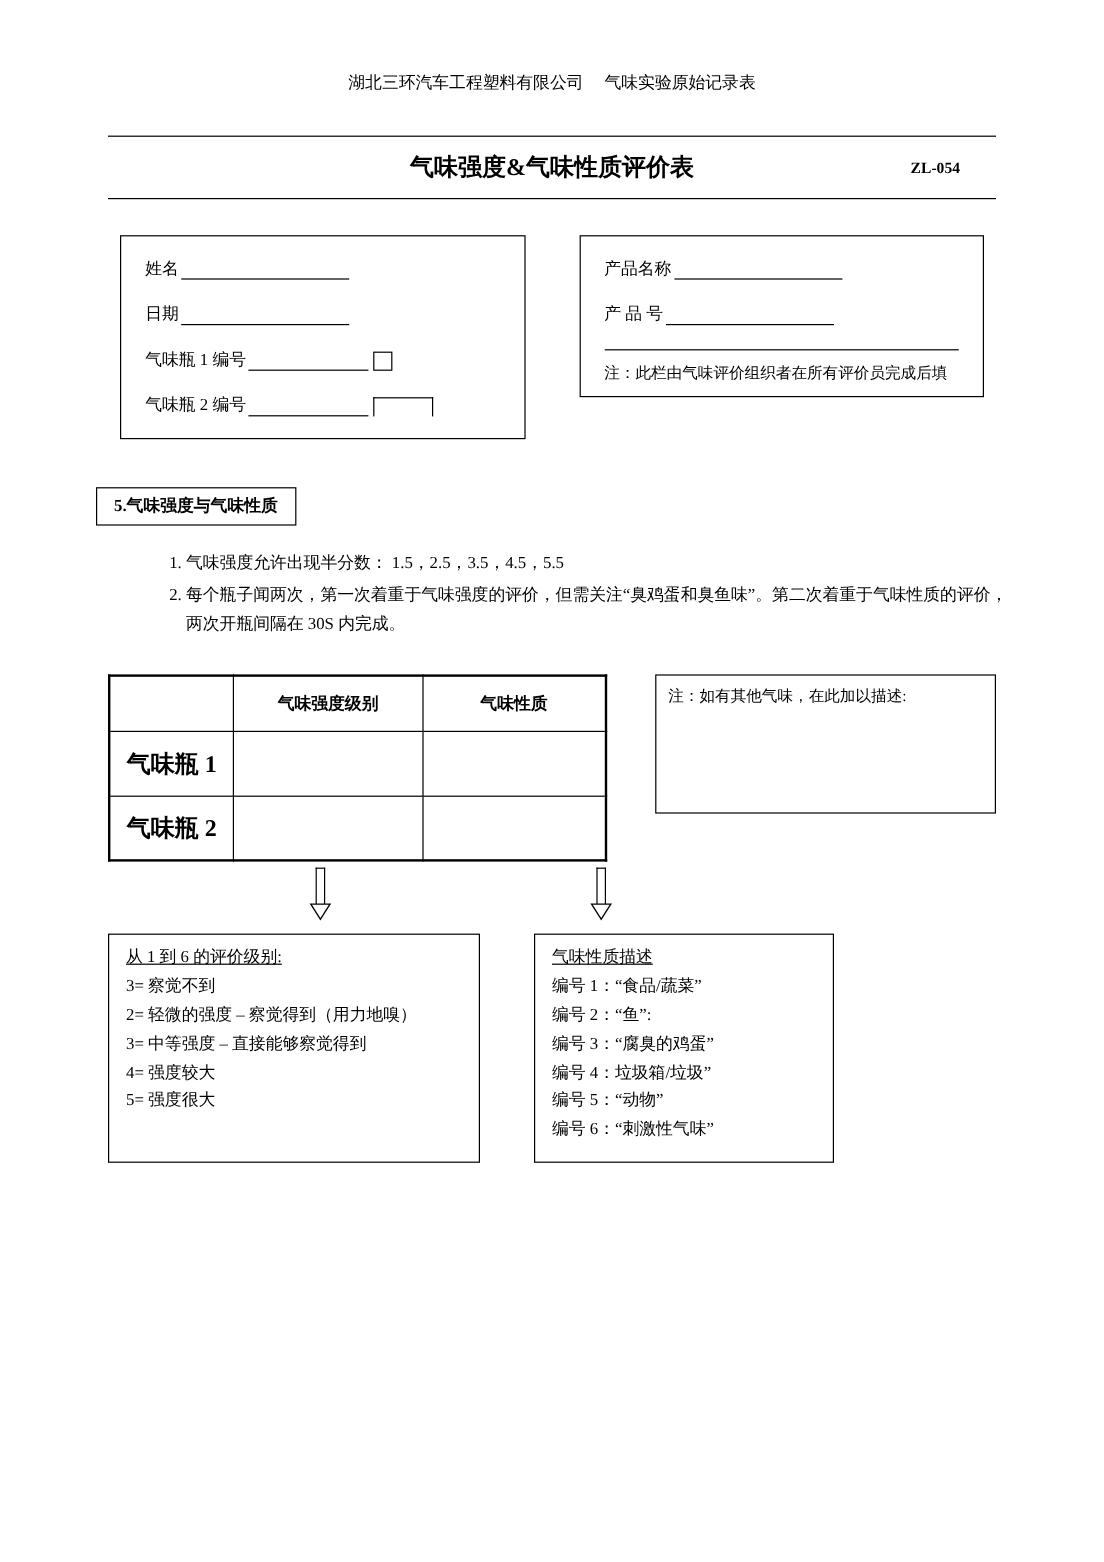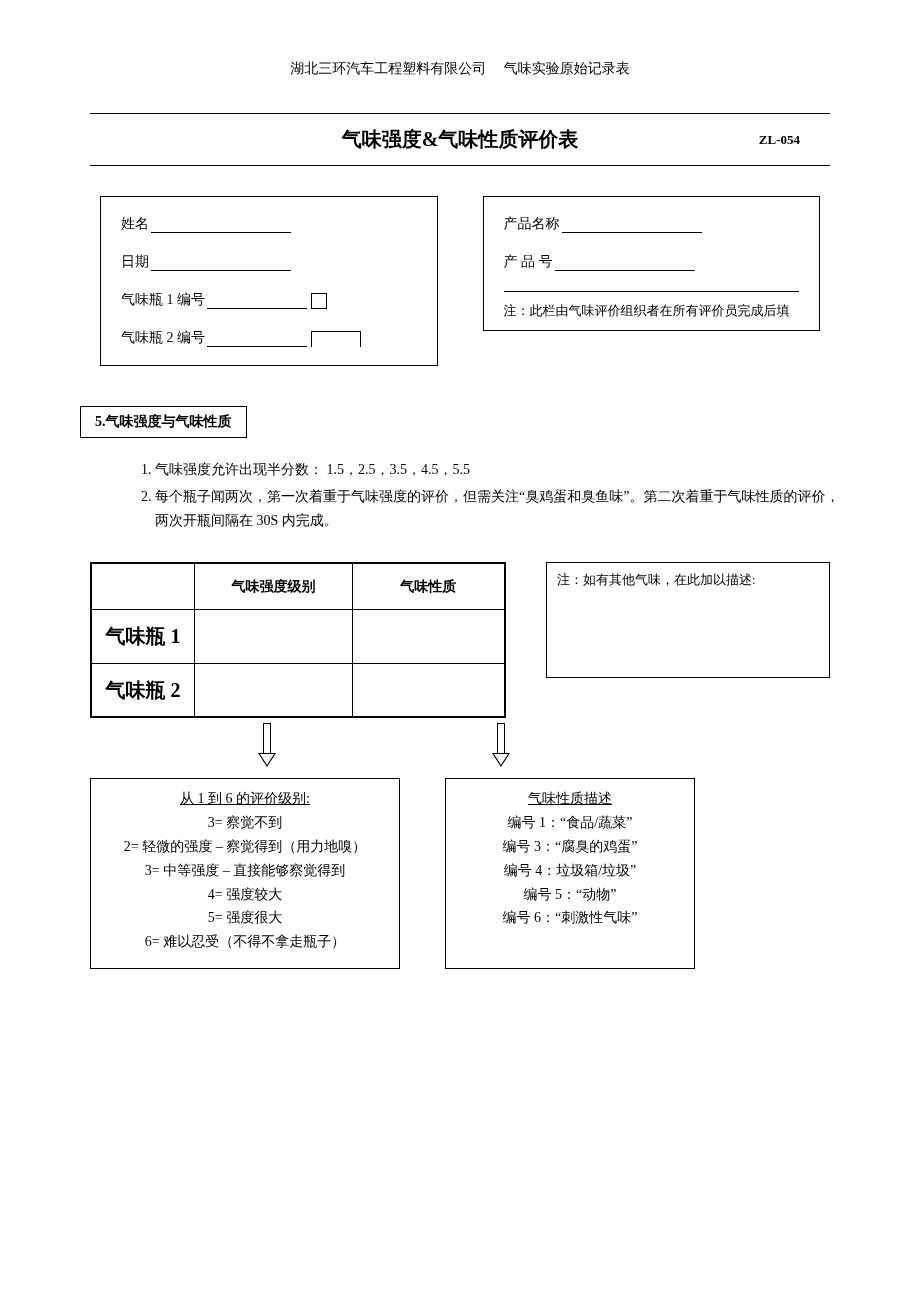--- a/index.html
+++ b/index.html
@@ -162,21 +162,20 @@
       width: 0;
       height: 0;
       border-left: 7px solid transparent;
       border-right: 7px solid transparent;
       border-top: 11px solid #fff;
     }
     .desc-row {
       display: flex;
       gap: 45px;
       margin: 0 10px;
-      text-align: center;
     }
     .desc-box {
       border: 1px solid #000;
       padding: 8px 14px 14px 14px;
       font-size: 14px;
       line-height: 1.7;
     }
     .desc-box .dtitle { text-decoration: underline; }
     .desc-left { width: 310px; }
     .desc-right { width: 250px; }
@@ -275,23 +274,23 @@
 </div>
 
 <div class="desc-row">
   <div class="desc-box desc-left">
     <div class="dtitle">从 1 到 6 的评价级别:</div>
     <div>3= 察觉不到</div>
     <div>2= 轻微的强度 – 察觉得到（用力地嗅）</div>
     <div>3= 中等强度 – 直接能够察觉得到</div>
     <div>4= 强度较大</div>
     <div>5= 强度很大</div>
-    <div>6= 难以忍受（不得不拿走瓶子）</div>
   </div>
   <div class="desc-box desc-right">
     <div class="dtitle">气味性质描述</div>
     <div>编号 1：“食品/蔬菜”</div>
+    <div>编号 2：“鱼”:</div>
     <div>编号 3：“腐臭的鸡蛋”</div>
     <div>编号 4：垃圾箱/垃圾”</div>
     <div>编号 5：“动物”</div>
     <div>编号 6：“刺激性气味”</div>
   </div>
 </div>
 
 </body></html>

